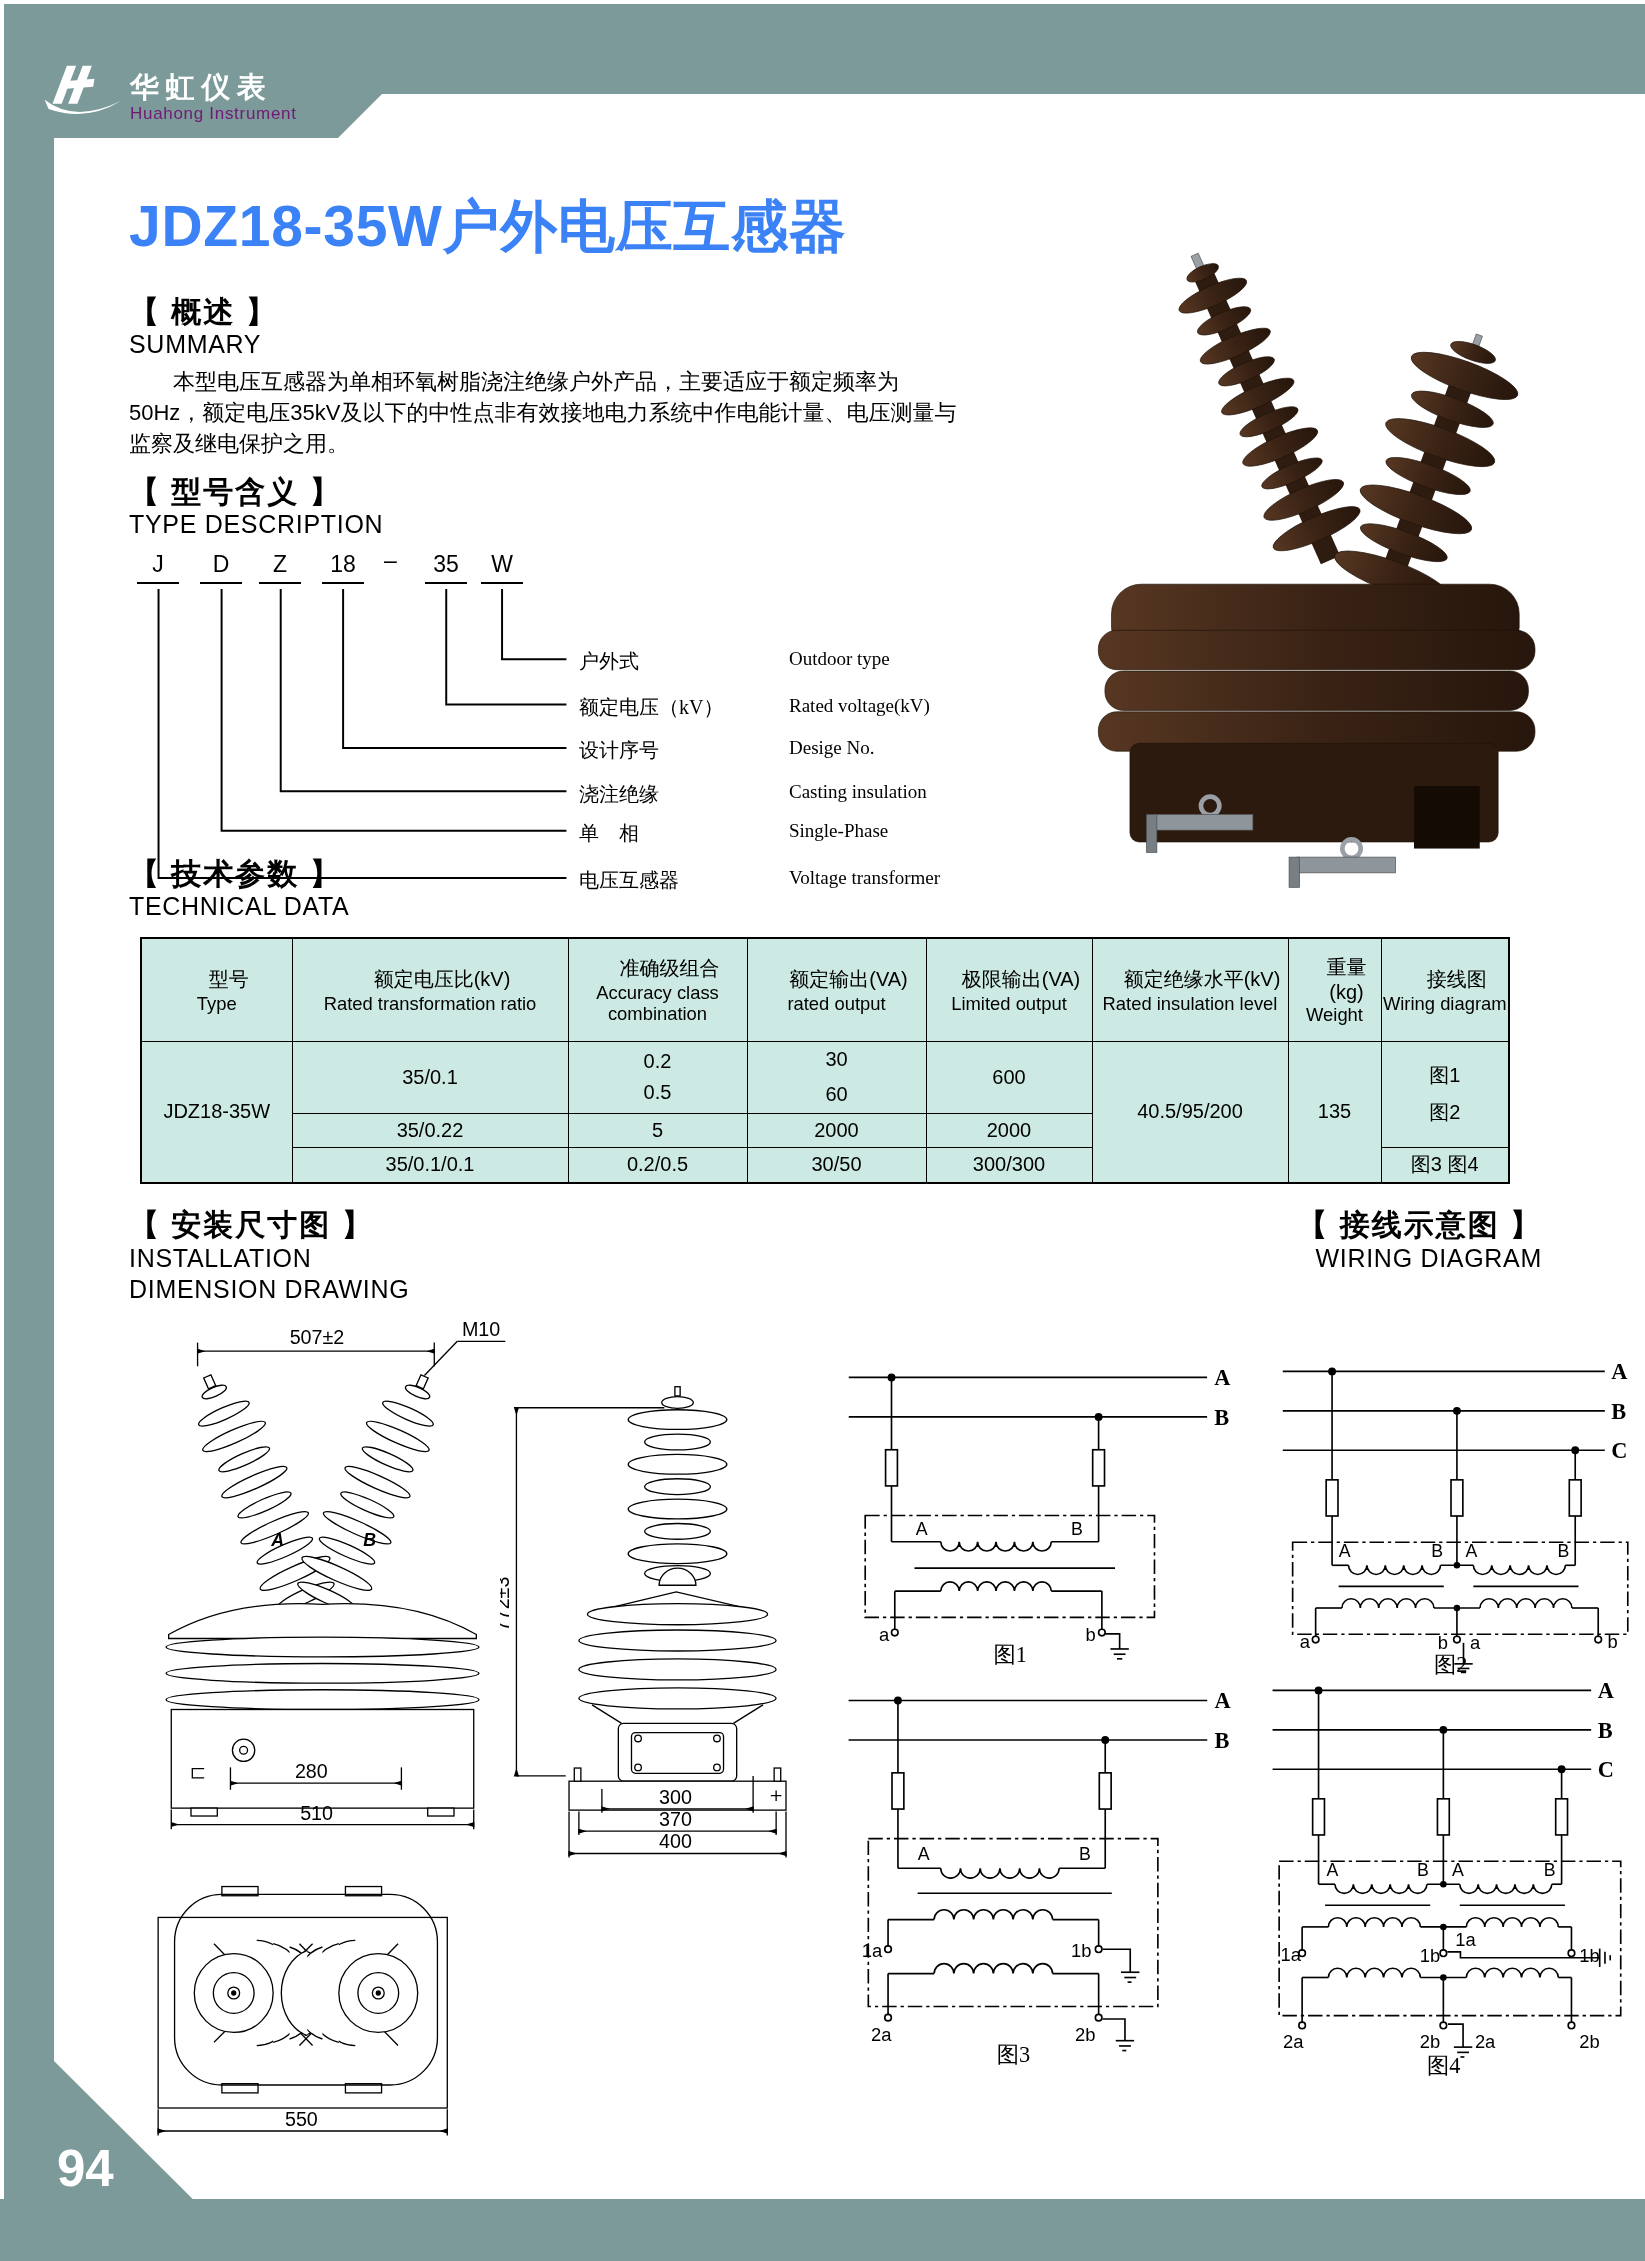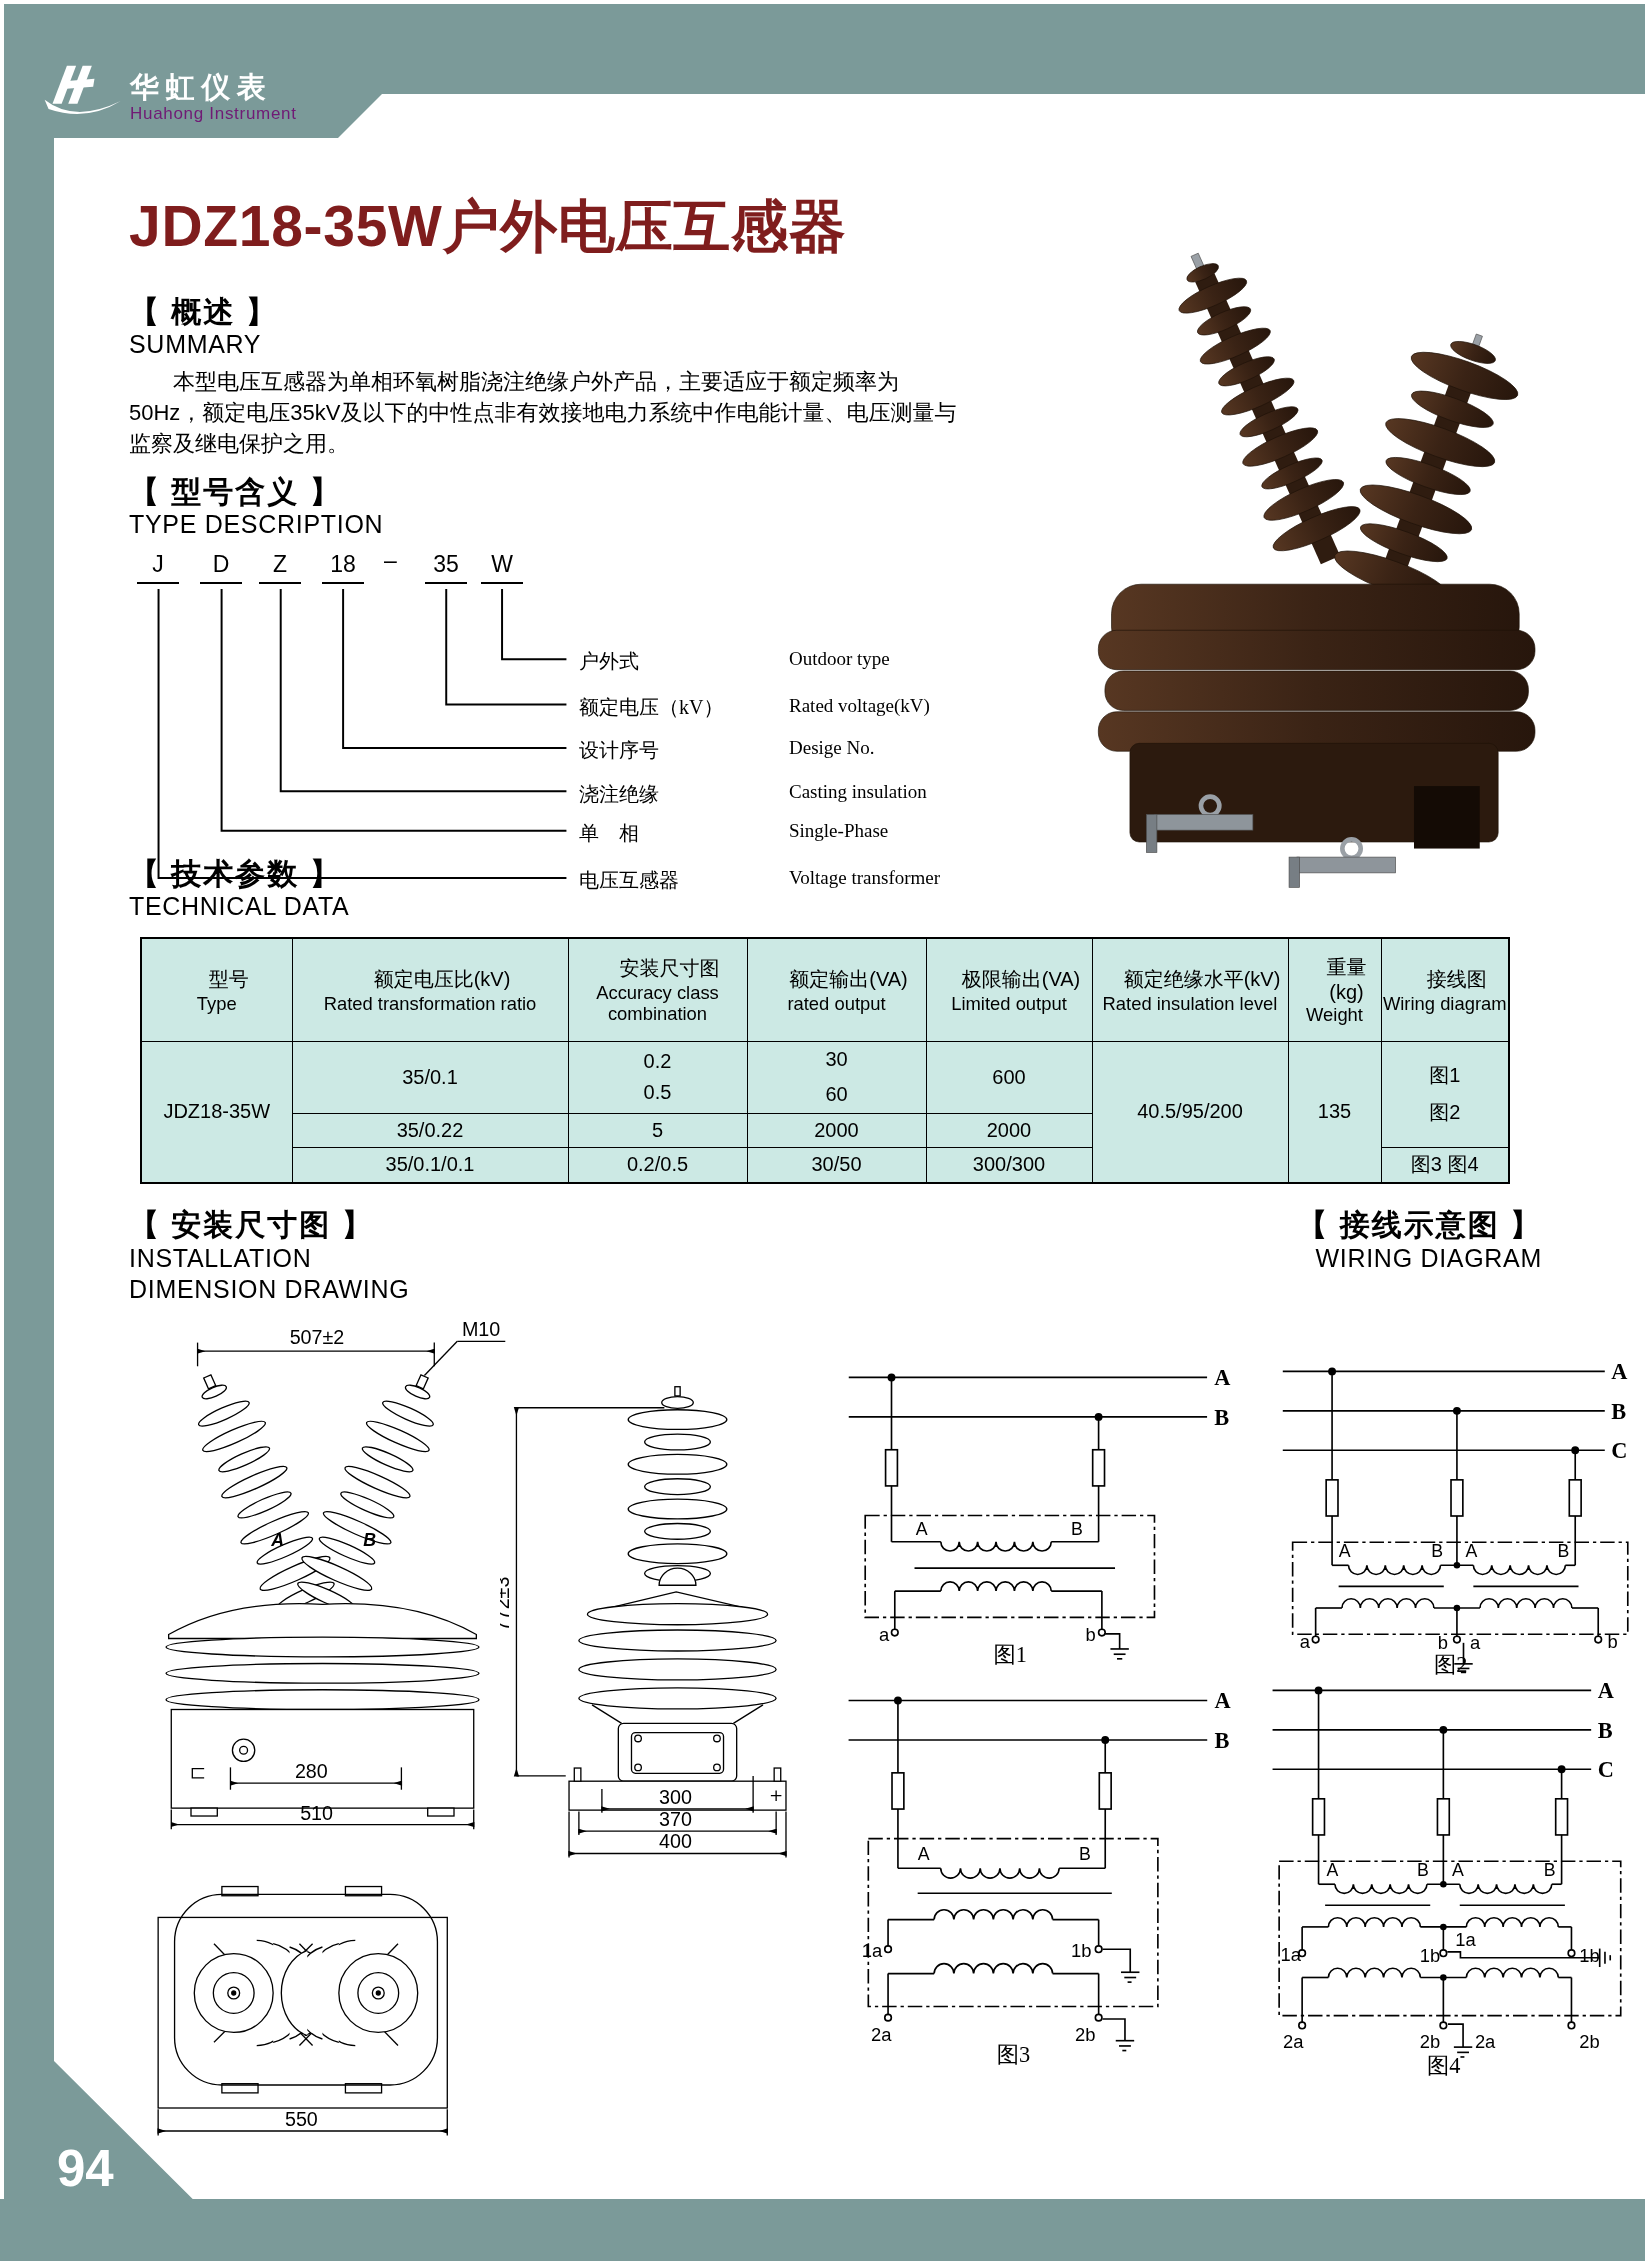--- a/index.html
+++ b/index.html
@@ -10,21 +10,21 @@
   
   .header-shape{left:0;top:4px;width:1646px;height:134px;
     clip-path:polygon(4px 0,1646px 0,1646px 90px,382px 90px,338px 134px,4px 134px);}
   .left-strip{left:4px;top:94px;width:251px;height:2167px;
     clip-path:polygon(0 0,50px 0,50px 1967px,251px 2167px,0 2167px);}
   .bottom-band{left:0;top:2199px;width:1646px;height:62px;}
   .brand-cn{left:130px;top:68px;font-size:29px;font-weight:bold;color:#fff;letter-spacing:6.6px;}
   .brand-en{left:130px;top:104px;font-size:17px;color:#701a75;letter-spacing:0.7px;}
   .page-num{left:57px;top:2139px;font-size:51px;font-weight:bold;color:#fff;}
   
-  .doc-title{left:129px;top:189px;font-size:57px;font-weight:800;color:#7f1d1d;letter-spacing:0.7px;}
+  .doc-title{left:129px;top:189px;font-size:57px;font-weight:800;color:#3b82f6;letter-spacing:0.7px;}
   .h-cn{font-size:30px;font-weight:bold;letter-spacing:2px;}
   .h-en{font-size:25px;font-weight:500;letter-spacing:0.7px;}
   .summary-body{left:129px;top:366px;width:842px;font-size:22px;line-height:1.42;text-indent:2em;}
   
   .code-part{position:absolute;top:0;width:42px;text-align:center;font-size:23px;
              border-bottom:2px solid #000;padding-bottom:4px;}
   .code-dash{position:absolute;top:-4px;width:33px;text-align:center;font-size:23px;}
   .legend-cn{position:absolute;left:450px;width:197px;font-size:20px;font-family:"Liberation Serif",serif;}
   .legend-en{position:absolute;left:660px;width:224px;font-size:19px;font-family:"Liberation Serif",serif;}
   
@@ -192,21 +192,21 @@
           <tr style="height:103px">
       <th>
               <div class="cn">型号</div>
               <div class="en">Type</div>
             </th>
       <th>
               <div class="cn">额定电压比(kV)</div>
               <div class="en">Rated transformation ratio</div>
             </th>
       <th>
-              <div class="cn">安装尺寸图</div>
+              <div class="cn">准确级组合</div>
               <div class="en">Accuracy class combination</div>
             </th>
       <th>
               <div class="cn">额定输出(VA)</div>
               <div class="en">rated output</div>
             </th>
       <th>
               <div class="cn">极限输出(VA)</div>
               <div class="en">Limited output</div>
             </th>

